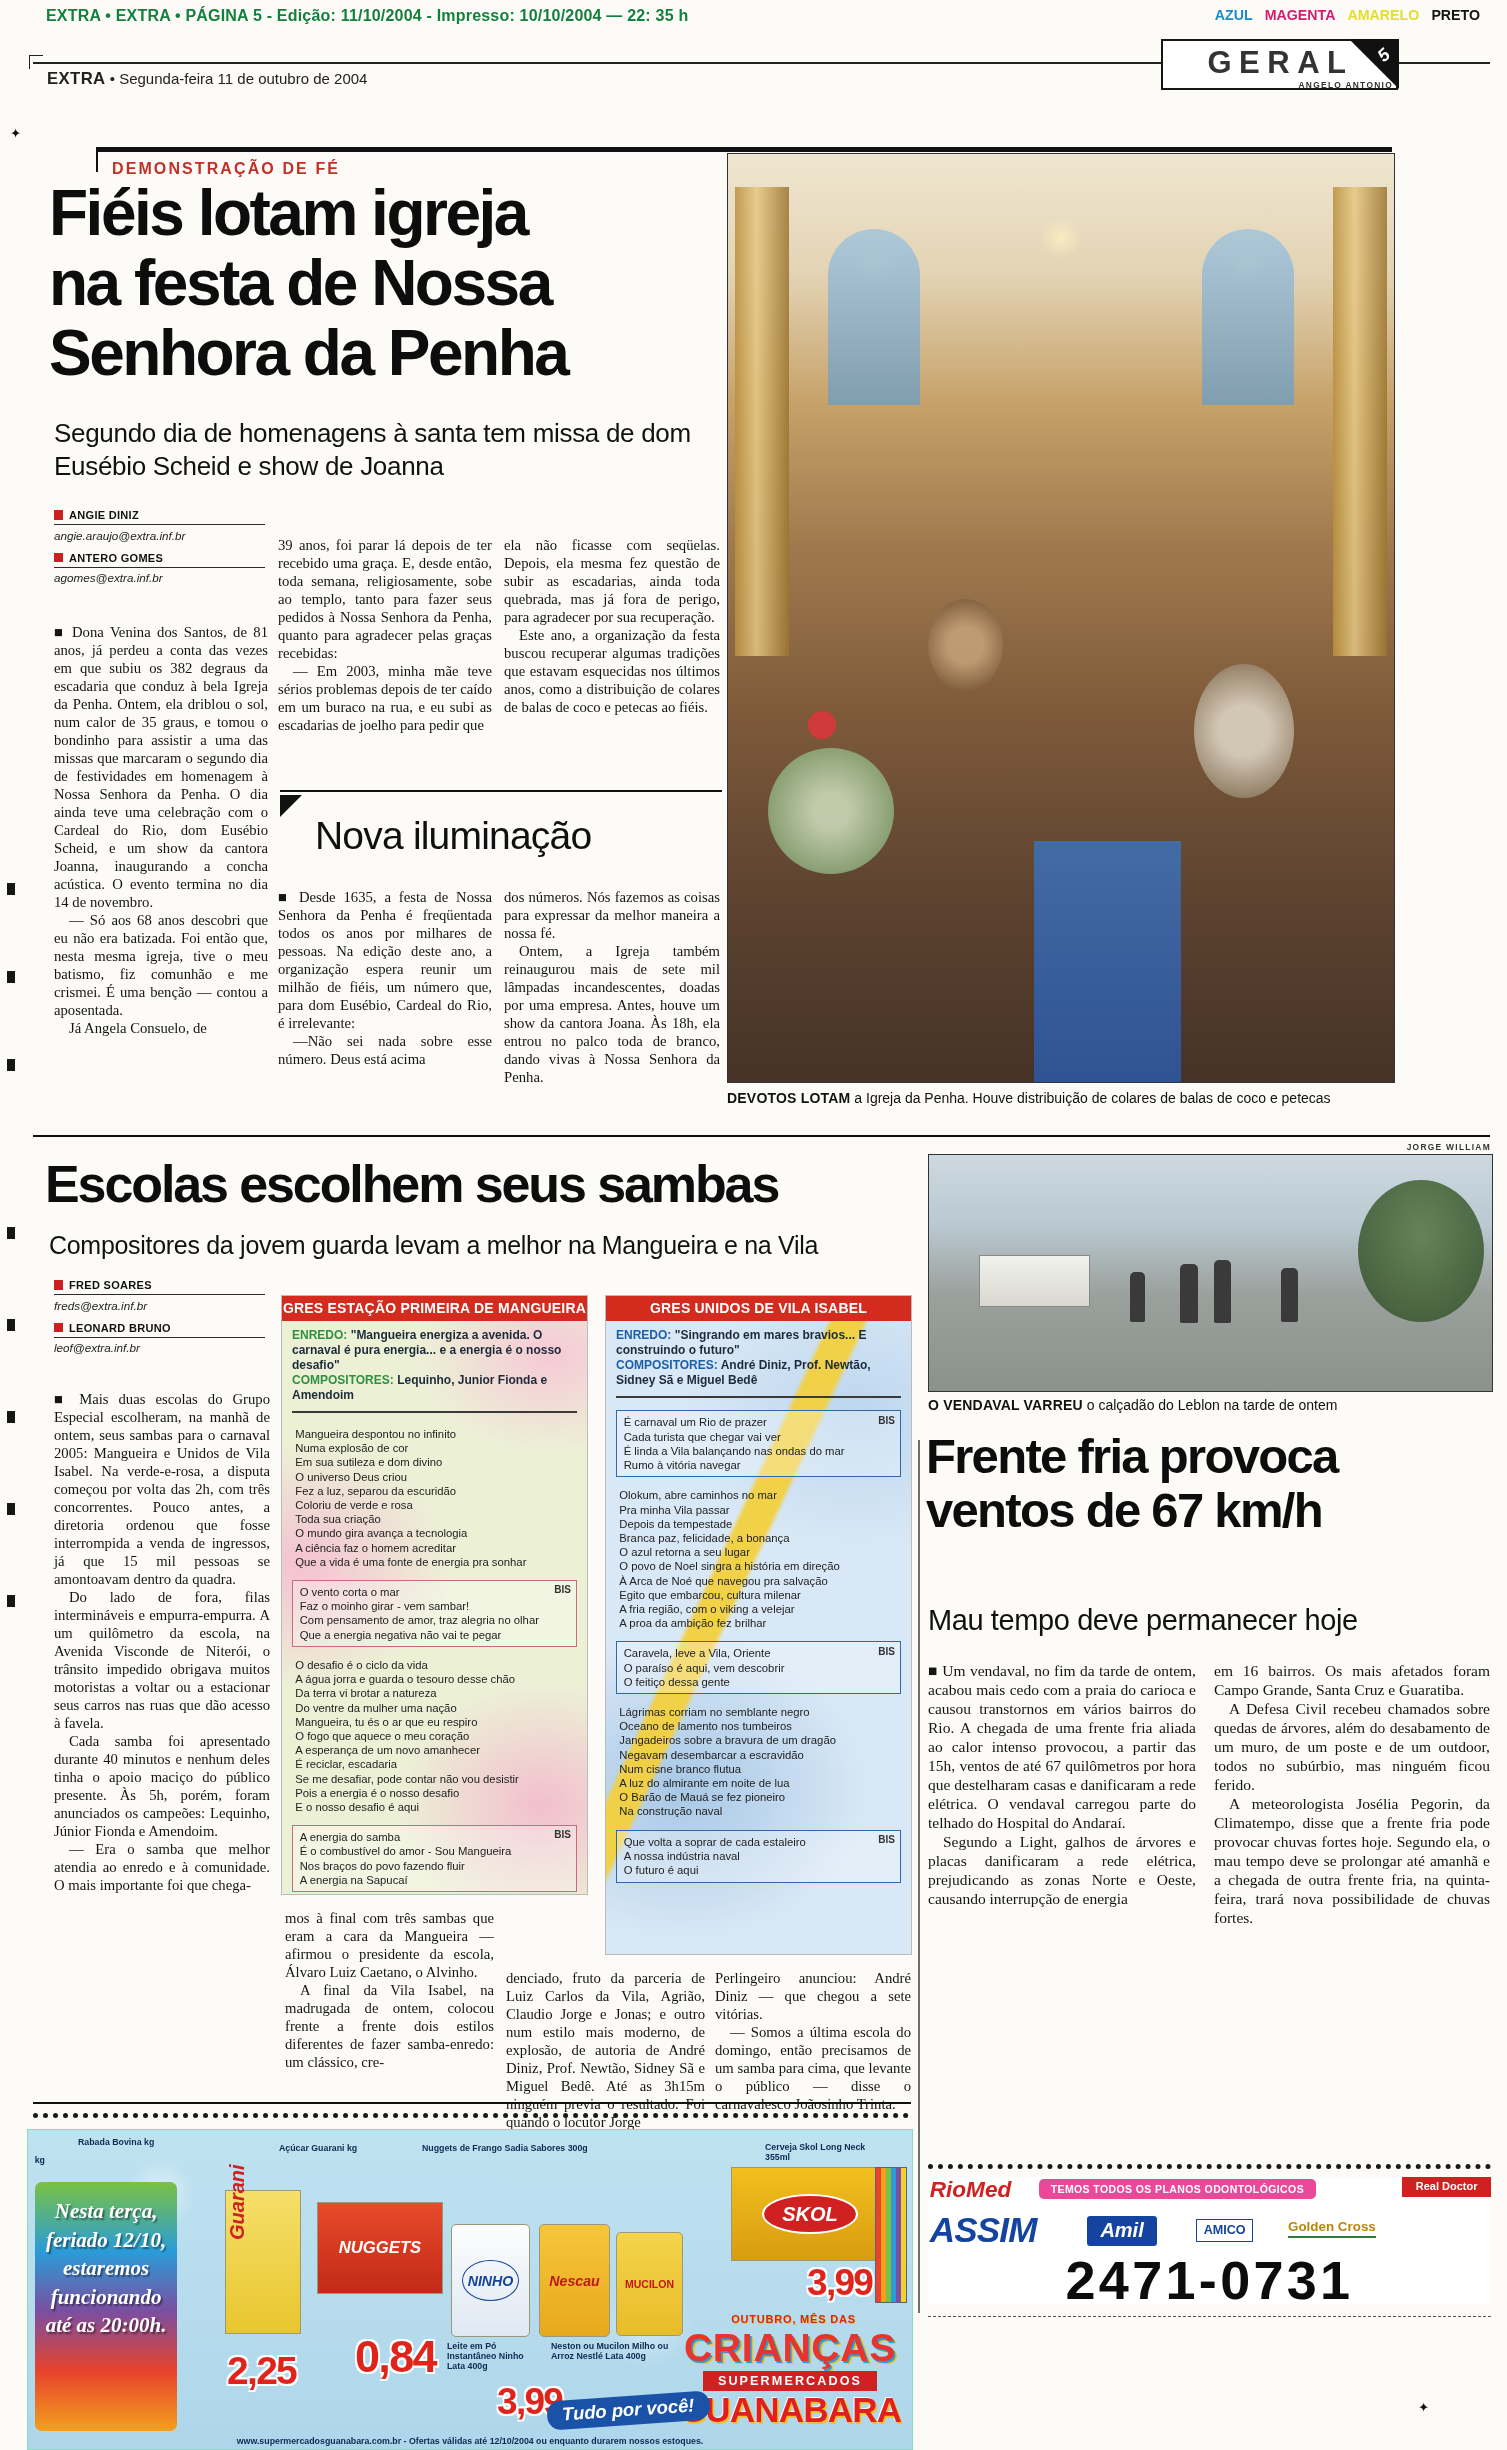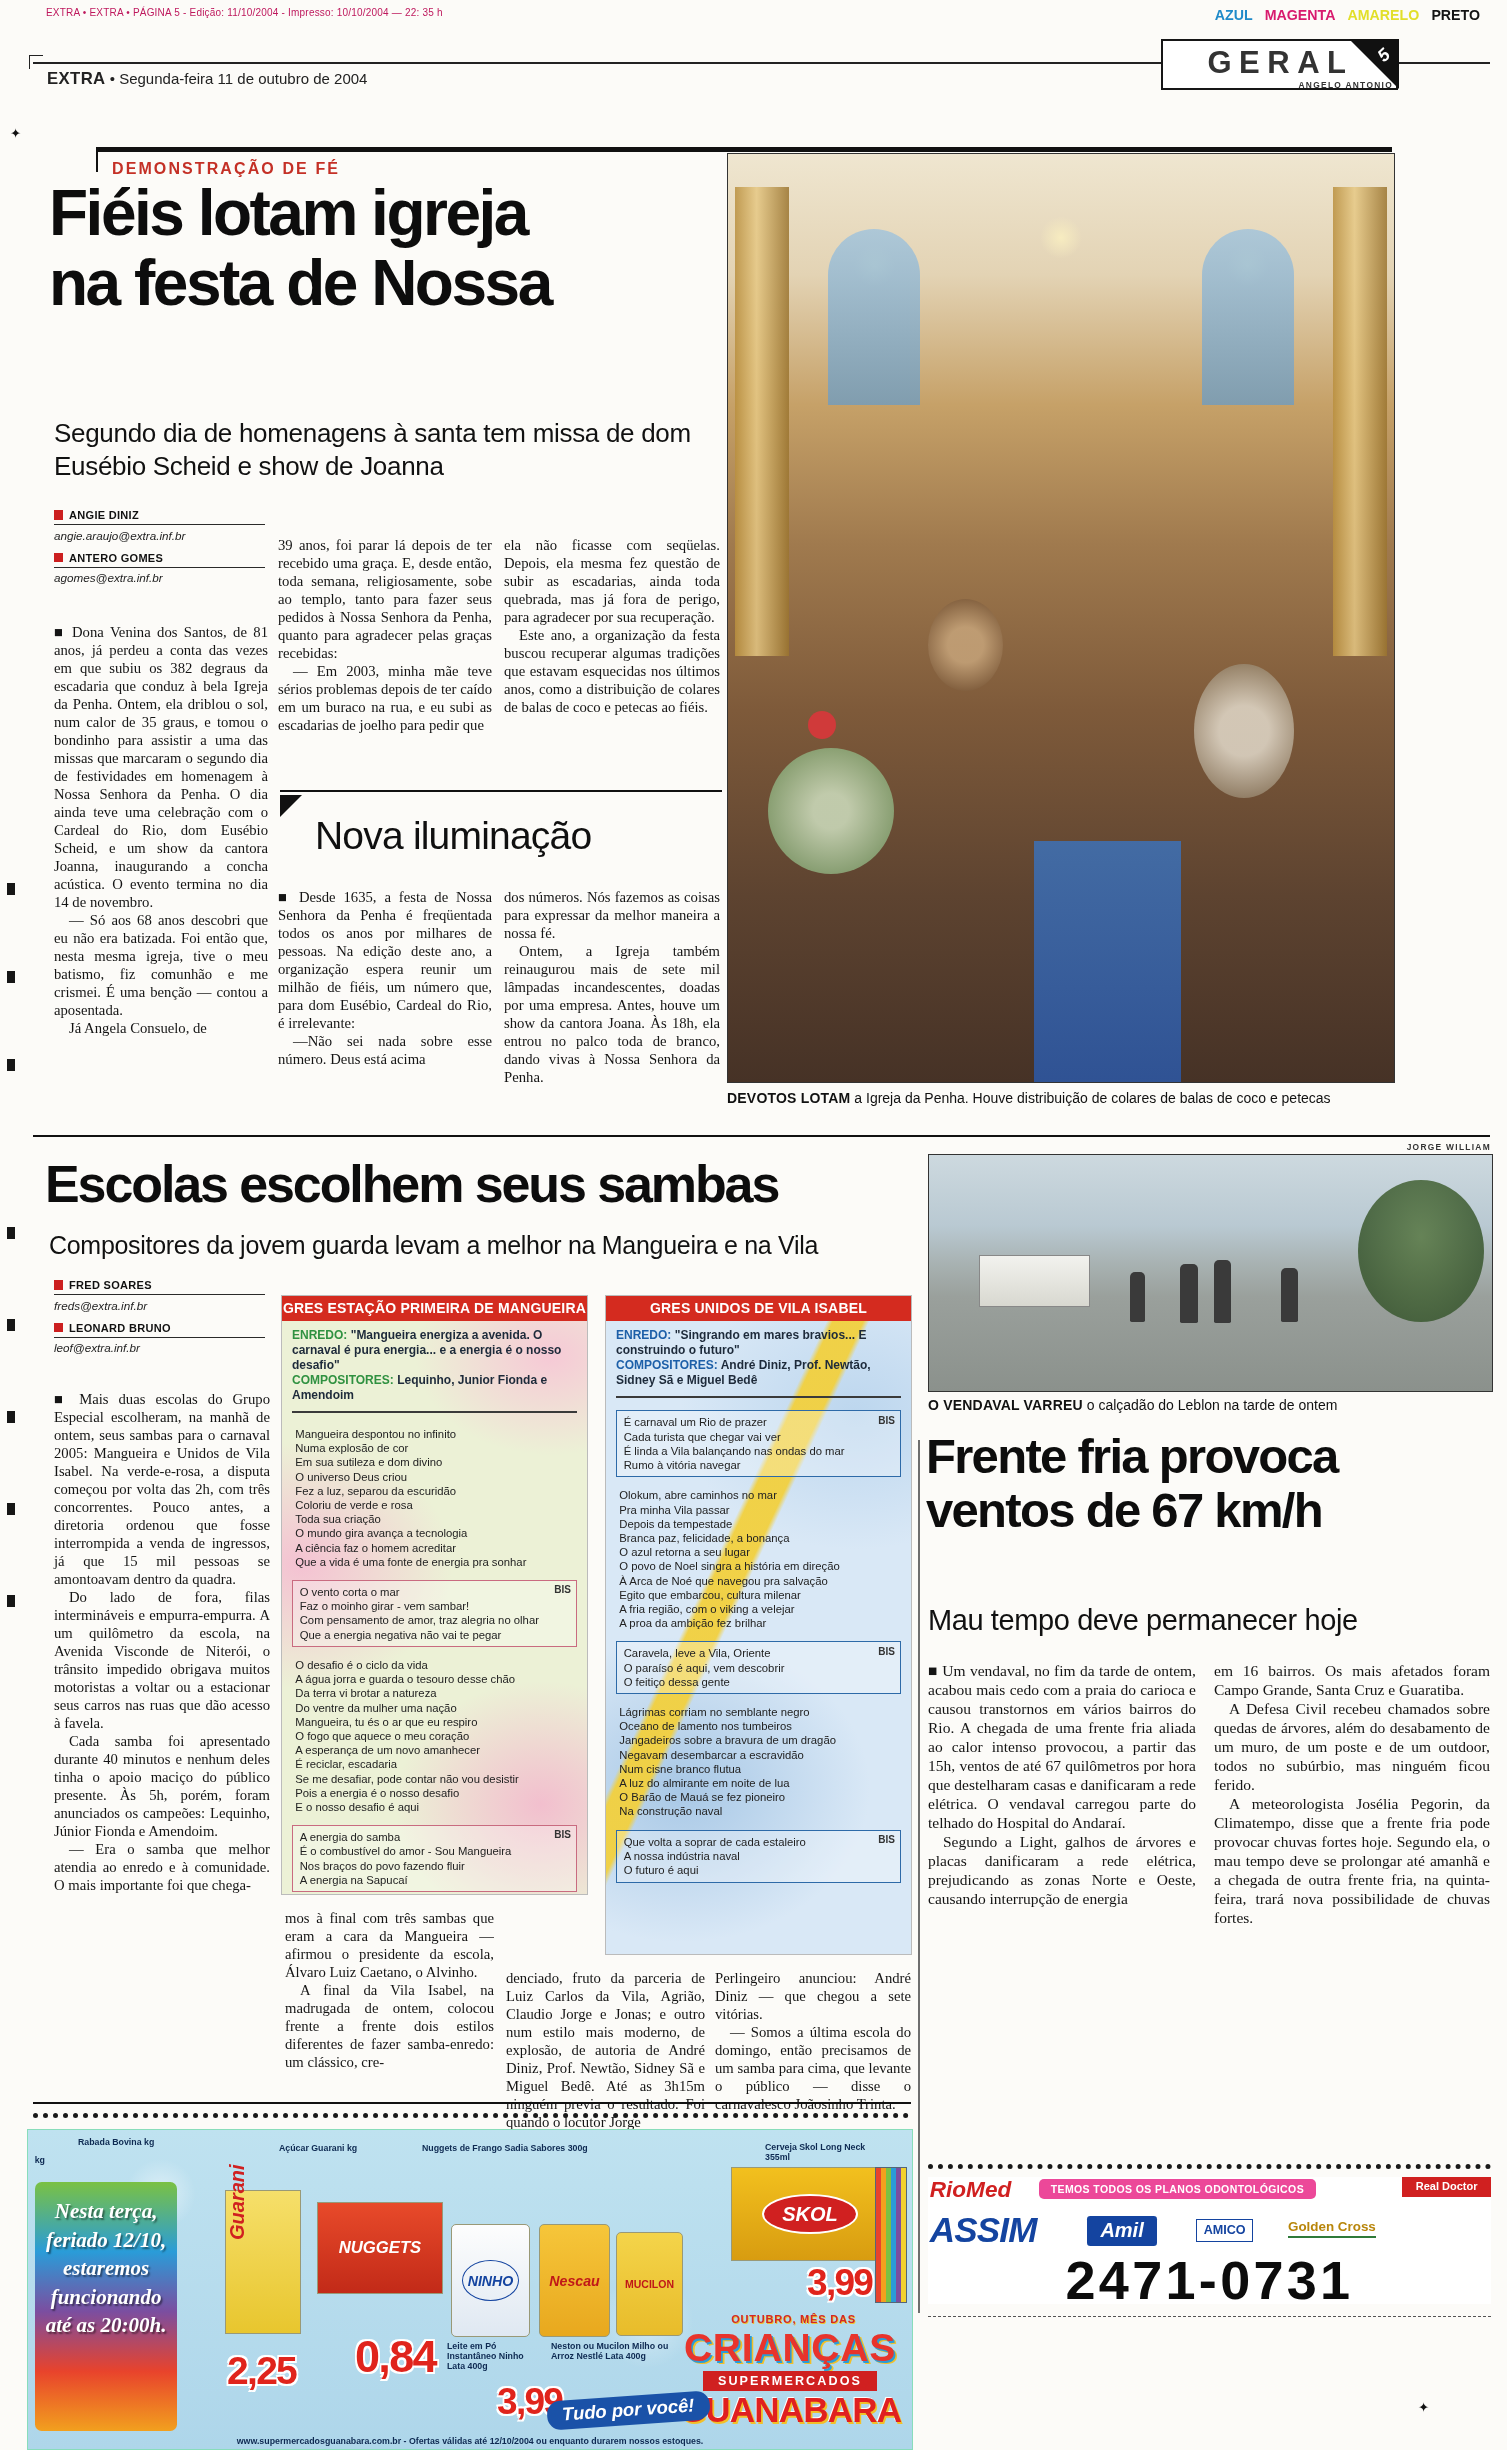--- a/index.html
+++ b/index.html
@@ -1,20 +1,20 @@
 <!DOCTYPE html>
 <html style="font-size:13.4px"><head>
 <meta charset="utf-8">
 <style>
   html,body{margin:0;padding:0;background:#e8e6e0;}
   #page{position:relative;width:1507px;height:2450px;background:#fcfbf8;overflow:hidden;
         font-family:"Liberation Sans",sans-serif;color:#151515;}
   .abs{position:absolute;}
   
-  .printline{font-weight:normal;font-size:10px;letter-spacing:0.2px;color:#be185d;}
+  .printline{font-weight:bold;font-size:16px;letter-spacing:0.2px;color:#15803d;}
   .regword{font-weight:bold;font-size:14.2px;margin-left:8.4px;}
   .cornermark{width:13.4px;height:13.4px;border-left:1.7px solid #222;border-top:1.7px solid #222;}
   .toprule{height:1.7px;background:#222;}
   .masthead{font-size:15px;color:#222;}
   .masthead b{font-size:16.7px;letter-spacing:0.4px;}
   
   .geralbox{width:233px;height:47px;border:2.5px solid #161616;background:#fff;text-align:center;}
   .geralbox .gtxt{font-size:31px;font-weight:bold;letter-spacing:7.5px;color:#333;line-height:44px;padding-left:2px;}
   .geraltri{position:absolute;right:-2.5px;top:-2.5px;width:0;height:0;border-top:50px solid #111;border-left:50px solid transparent;}
   .geralnum{position:absolute;right:7.5px;top:4.2px;color:#fff;font-weight:bold;font-style:italic;font-size:17.6px;transform:rotate(-42deg);}
@@ -169,20 +169,21 @@
   </div>
   <div class="abs photocredit" style="left:727px;top:80px;width:666px;">ANGELO ANTONIO</div>
 
   <div class="abs thickbar" style="left:96px;top:147px;width:1296px;"></div>
   <div class="abs" style="left:96px;top:147px;width:1.7px;height:25px;background:#111;"></div>
   <div class="abs kicker" style="left:112px;top:160px;">DEMONSTRAÇÃO DE FÉ</div>
 
   <div class="abs hl1" style="left:49px;top:178px;width:678px;">
       <div class="hl-line">Fiéis lotam igreja</div>
       <div class="hl-line">na festa de Nossa</div>
+      <div class="hl-line">Senhora da Penha</div>
     </div>
   <div class="abs deck1" style="left:54px;top:417px;width:670px;">Segundo dia de homenagens à santa tem missa de dom Eusébio Scheid e show de Joanna</div>
 
   <div class="abs" style="left:54px;top:509px;width:211px;">
     <div class="byline">
       <div class="name">ANGIE DINIZ</div>
       <div class="email">angie.araujo@extra.inf.br</div>
     </div>
     <div class="byline">
       <div class="name">ANTERO GOMES</div>

